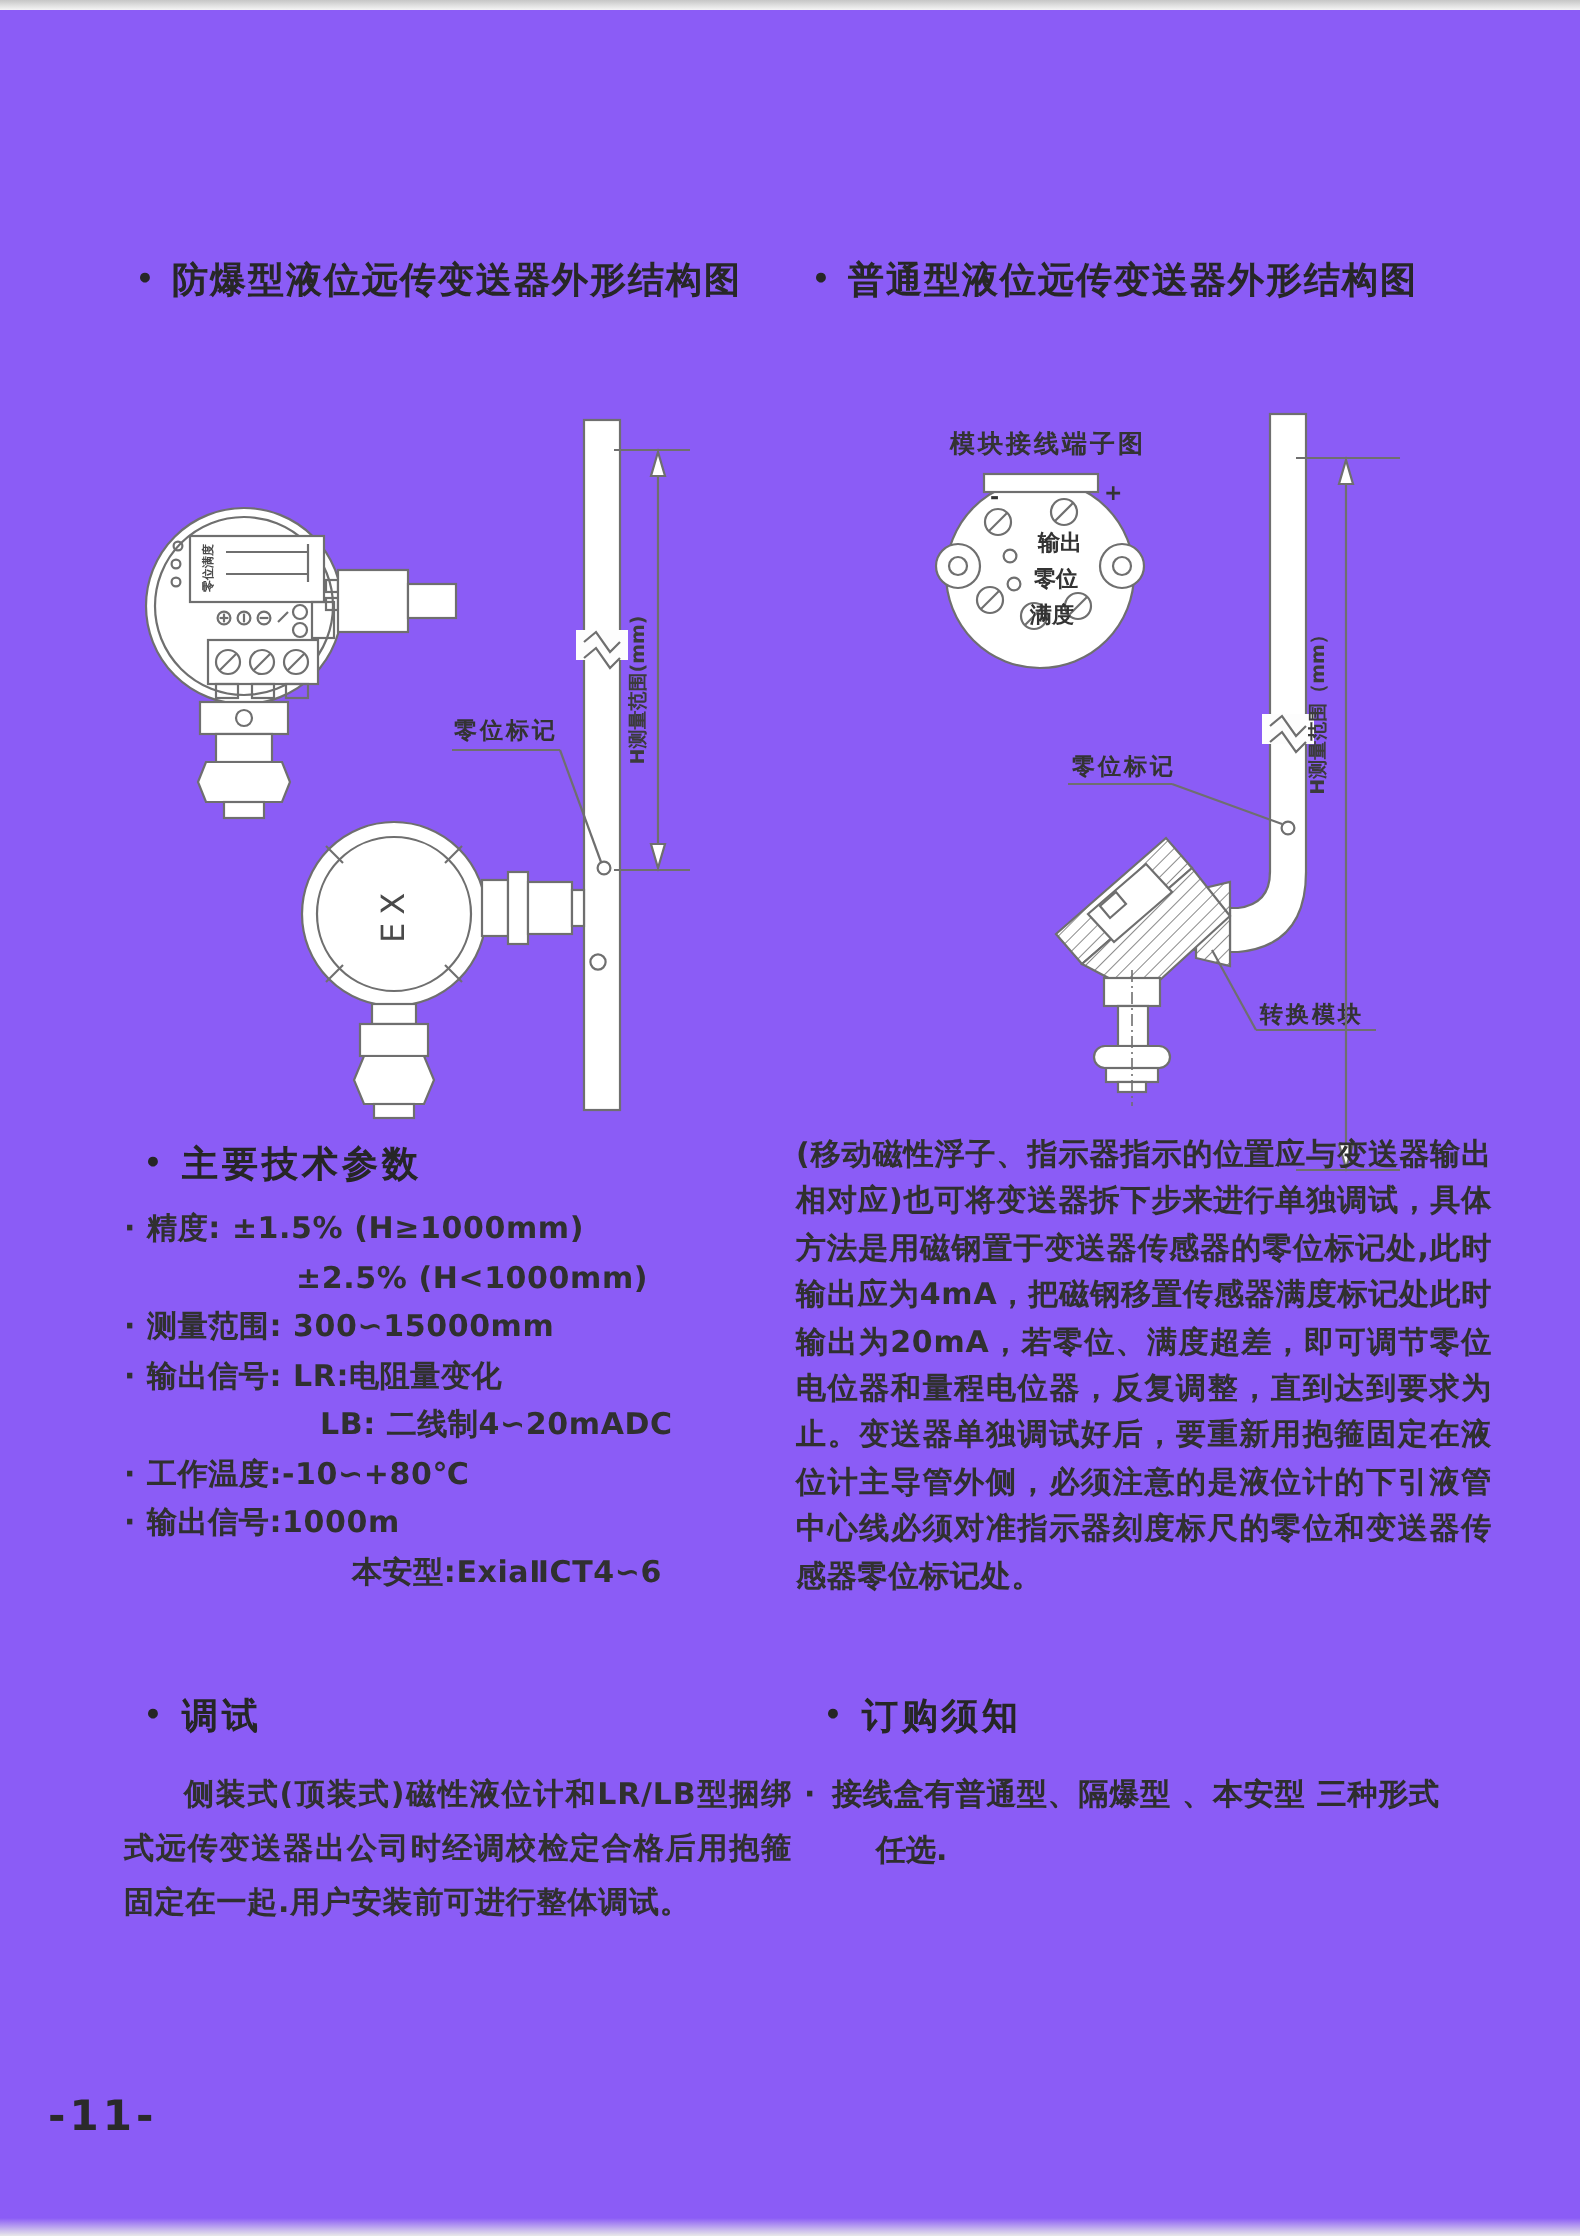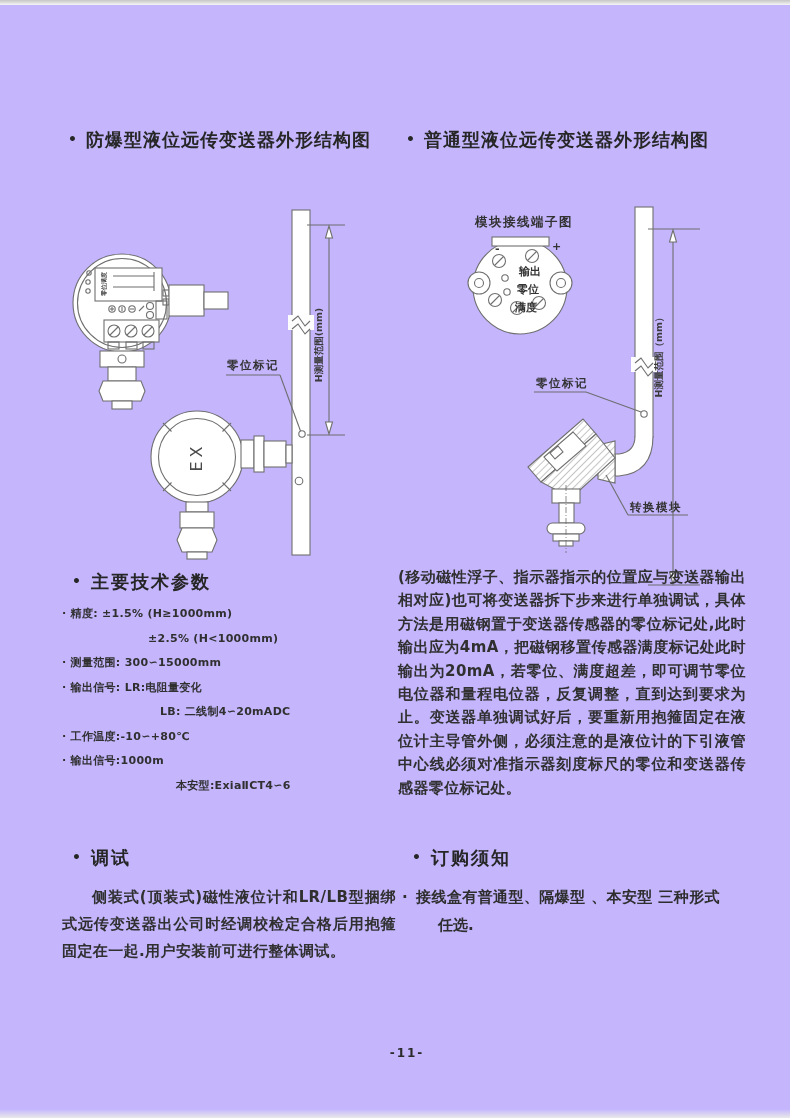--- a/index.html
+++ b/index.html
@@ -1,49 +1,49 @@
 <!DOCTYPE html>
 <html><head>
 <meta charset="utf-8">
 <style>
   html,body{margin:0;padding:0;background:#ffffff;}
   .page{
     position:relative;width:790px;height:1118px;overflow:hidden;
-    background:#c4b5fd;color:#2e2e2e;
+    background:#8b5cf6;color:#2e2e2e;
     font-family:"DejaVu Sans","Liberation Sans",sans-serif;
   }
   .top-edge{position:absolute;top:0;left:0;right:0;height:5px;
     background:linear-gradient(#c6c6c6,#f5f5f5);}
   .bottom-edge{position:absolute;bottom:0;left:0;right:0;height:9px;
     background:linear-gradient(rgba(0,0,0,0),#e9e9e9);}
   .hdr{position:absolute;top:128px;font-size:18px;font-weight:bold;
     letter-spacing:1px;color:#272727;white-space:nowrap;}
   .hdr .blt{margin-right:8px;font-size:14px;vertical-align:2px;}
   .hdr-left{left:68px;}
   .hdr-right{left:406px;}
   .sec-title{position:absolute;font-size:18px;font-weight:bold;color:#262626;
     letter-spacing:2px;white-space:nowrap;}
   .sec-title .blt{margin-right:10px;font-size:14px;vertical-align:2px;letter-spacing:0;}
   .specs{position:absolute;left:62px;top:602px;width:336px;}
-  .spec-row{font-size:11px;font-weight:600;line-height:24.5px;color:#303030;
+  .spec-row{font-size:15px;font-weight:600;line-height:24.5px;color:#303030;
     white-space:nowrap;letter-spacing:0.3px;}
   .spec-row.ind-a{padding-left:86px;}
   .spec-row.ind-b{padding-left:98px;}
   .spec-row.ind-c{padding-left:114px;}
   .para{font-size:15px;font-weight:600;color:#303030;text-align:justify;
     word-break:break-all;letter-spacing:0.4px;}
   .cal-para{position:absolute;left:398px;top:566px;width:348px;line-height:23.4px;}
   .debug-para{position:absolute;left:62px;top:884px;width:334px;line-height:27px;
     text-indent:2em;}
   .order-line1{position:absolute;left:402px;top:888px;width:346px;font-size:15px;
     font-weight:600;white-space:nowrap;letter-spacing:0.4px;}
   .order-line1 .mini-blt{margin-right:8px;}
   .order-line2{position:absolute;left:438px;top:916px;font-size:15px;font-weight:600;}
-  .pageno{position:absolute;left:0;right:0;top:1046px;text-align:center;
-    font-size:12px;font-weight:600;letter-spacing:2px;color:#2a2a2a;margin-left:24px;}
+  .pageno{position:absolute;left:0;right:0;top:1046px;
+    font-size:21px;font-weight:600;letter-spacing:2px;color:#2a2a2a;margin-left:24px;}
   svg{position:absolute;overflow:visible;}
   svg text{font-family:"DejaVu Sans","Liberation Sans",sans-serif;}
   .svg-left{left:55px;top:195px;}
   .svg-right{left:420px;top:195px;}
 </style>
 </head>
 <body>
 
 <div class="page">
   <div class="top-edge"></div>

